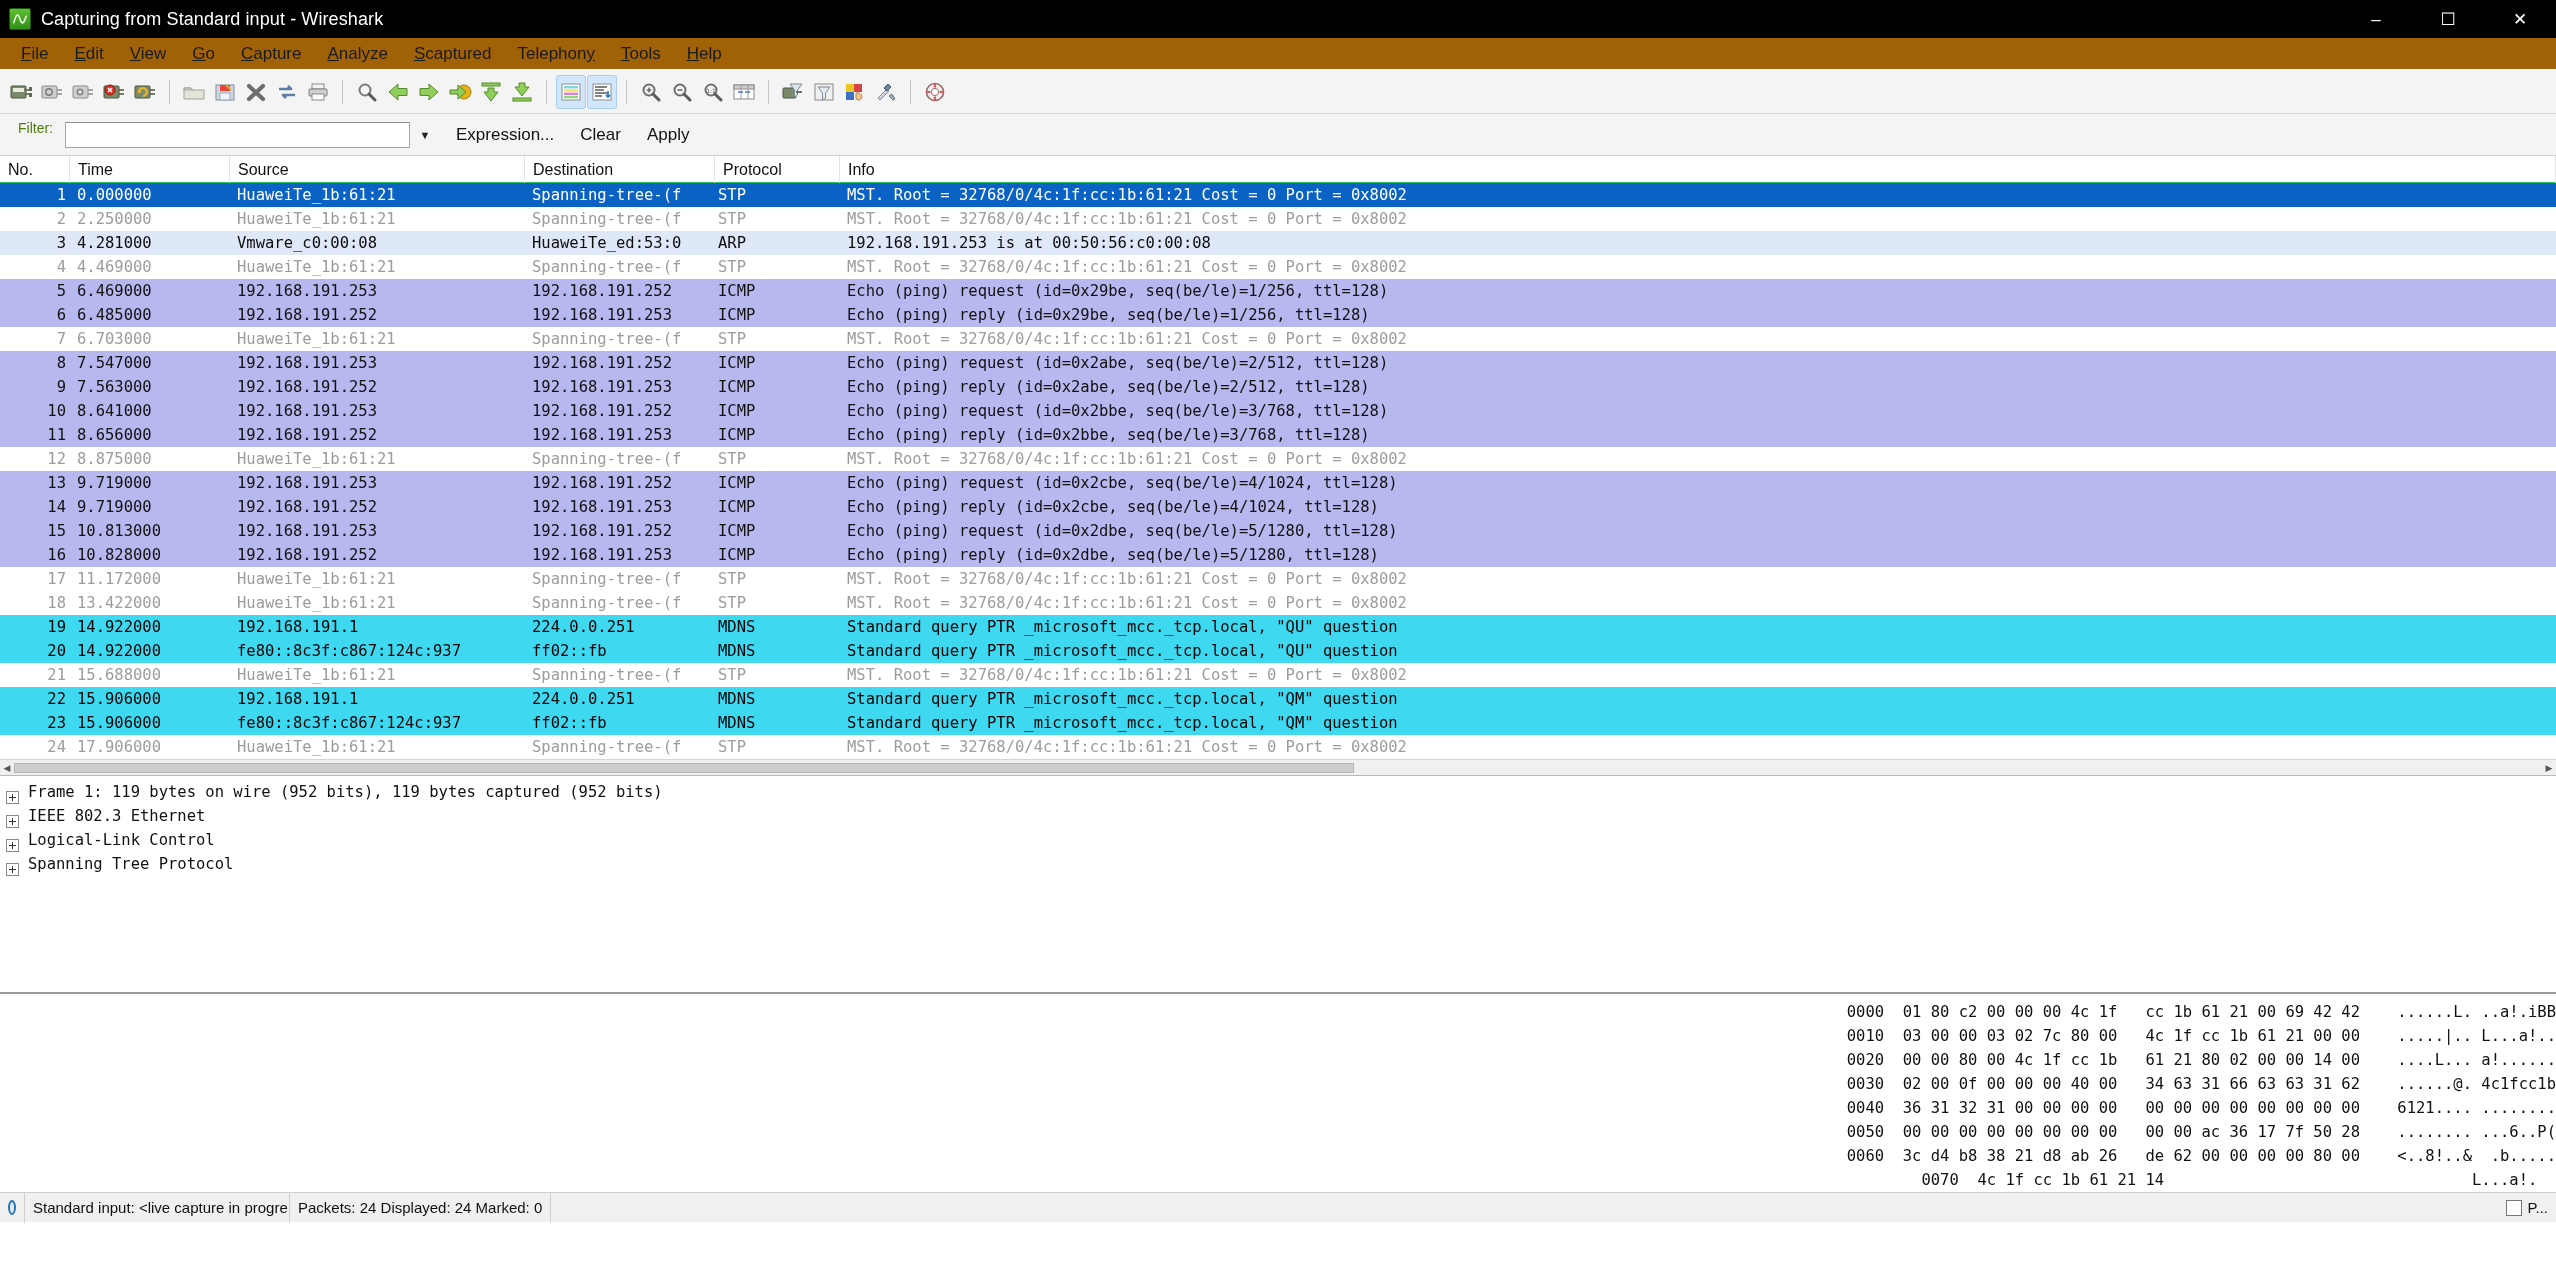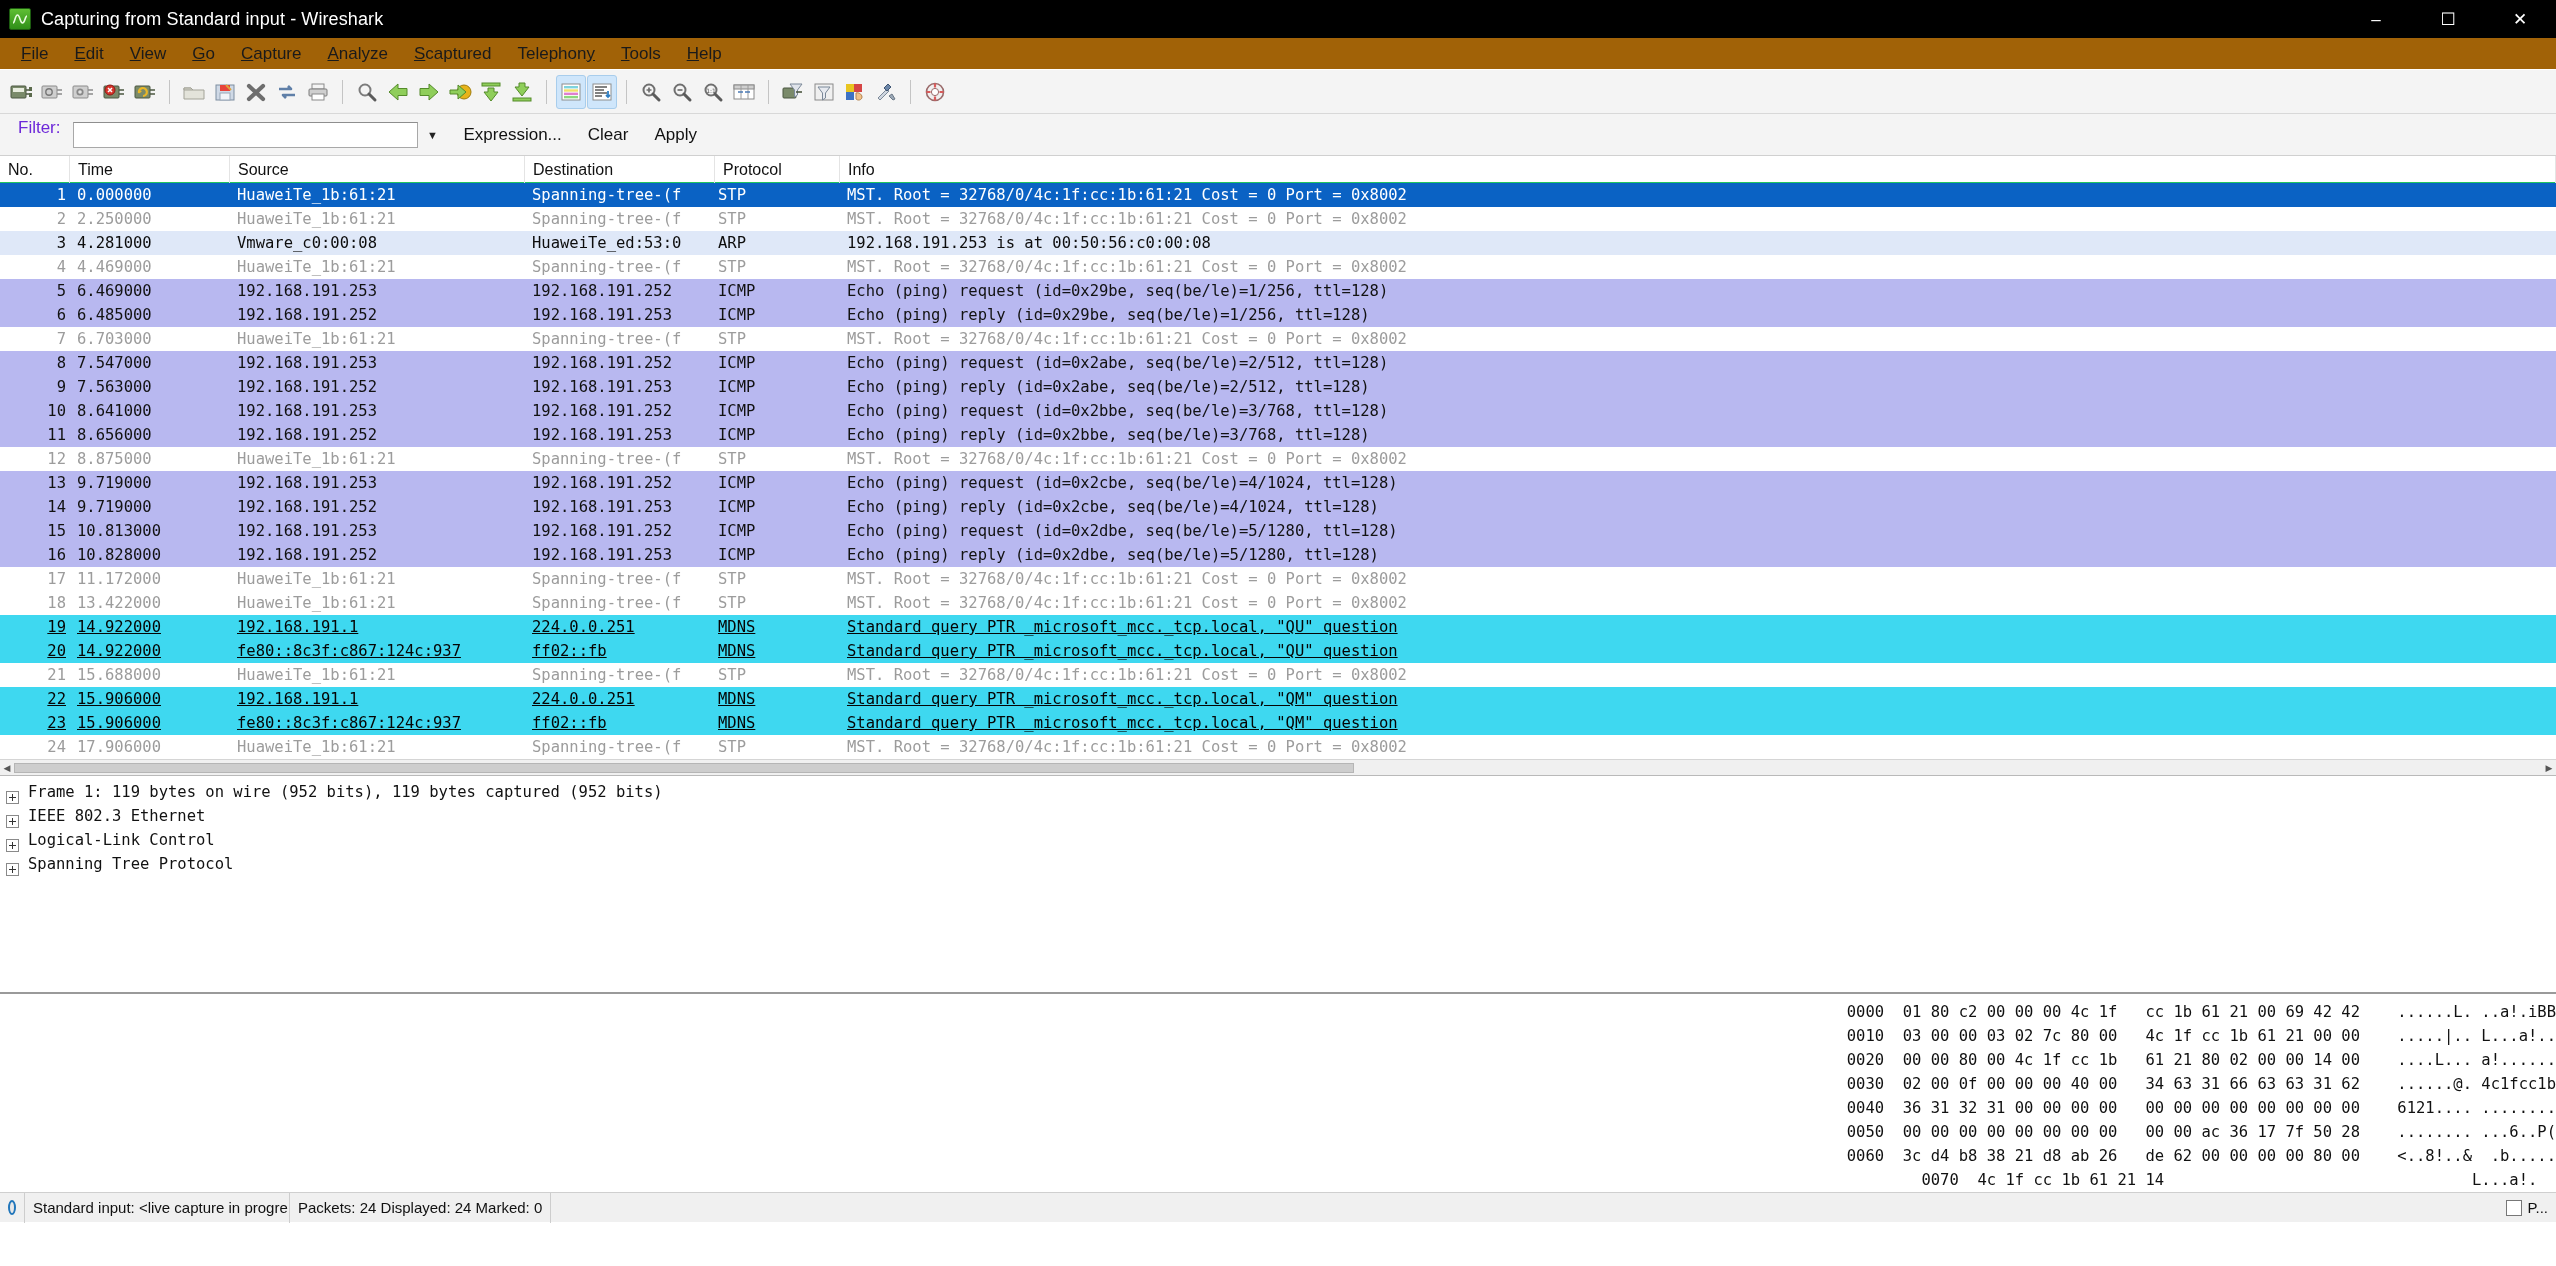--- a/index.html
+++ b/index.html
@@ -54,21 +54,21 @@
   }
   .tool.active { background:#cfe6fb; border:1px solid #a8cdec; }
   .tsep { width: 1px; height: 24px; background: #c4c4c4; margin: 0 8px; }
 
   
   .filterbar {
     height: 42px; flex: 0 0 42px; background: #f4f4f4;
     display: flex; align-items: center; padding: 0 8px; gap: 0;
     border-bottom: 1px solid #d0d0d0;
   }
-  .filter-label { font-size: 17px; color: #6d28d9; margin: 0 12px 13px 10px; }
+  .filter-label { font-size: 14px; color: #4d7c0f; margin: 0 12px 13px 10px; }
   .filter-input {
     width: 345px; height: 26px; background:#ffffff;
     border: 1px solid #a8a8a8; border-top-color:#8e8e8e;
     font-size: 15px; padding: 0 5px; outline: none;
     font-family: "Liberation Sans", sans-serif;
   }
   .filter-drop {
     width: 30px; height: 26px; display: flex; align-items: center; justify-content: center;
     background: transparent; font-size: 11px; color:#222;
   }
@@ -94,21 +94,21 @@
   .p-no   { width: 70px;  text-align: right; padding-right: 6px; }
   .p-time { width: 160px; padding-left: 7px; }
   .p-src  { width: 295px; padding-left: 7px; }
   .p-dst  { width: 190px; padding-left: 7px; }
   .p-prot { width: 125px; padding-left: 3px; }
   .p-info { flex: 1; padding-left: 7px; }
 
   .bg-stp     { background:#ffffff; color:#9c9c9c; }
   .bg-arp     { background:#dfe8f8; color:#0d0d0d; }
   .bg-icmp    { background:#b8b8f0; color:#121212; }
-  .bg-mdns    { background:#3ed8f0; color:#050505;text-decoration:underline; }
+  .bg-mdns    { background:#3ed8f0; color:#050505; }
   .bg-sel     { background:#0a62c4; color:#ffffff; }
 
   .hscroll {
     height: 16px; background: #f0f0f0; border-top:1px solid #d5d5d5;
     display:flex; align-items:center; position:relative;
   }
   .hs-arrow { width: 14px; text-align:center; font-size: 9px; color:#555; }
   .hs-track { flex:1; height: 14px; background:#f0f0f0; position:relative; }
   .hs-thumb { position:absolute; left:0; top:2px; height:10px; width: 1340px; background:#cdcdcd; border:1px solid #b5b5b5;}
 

